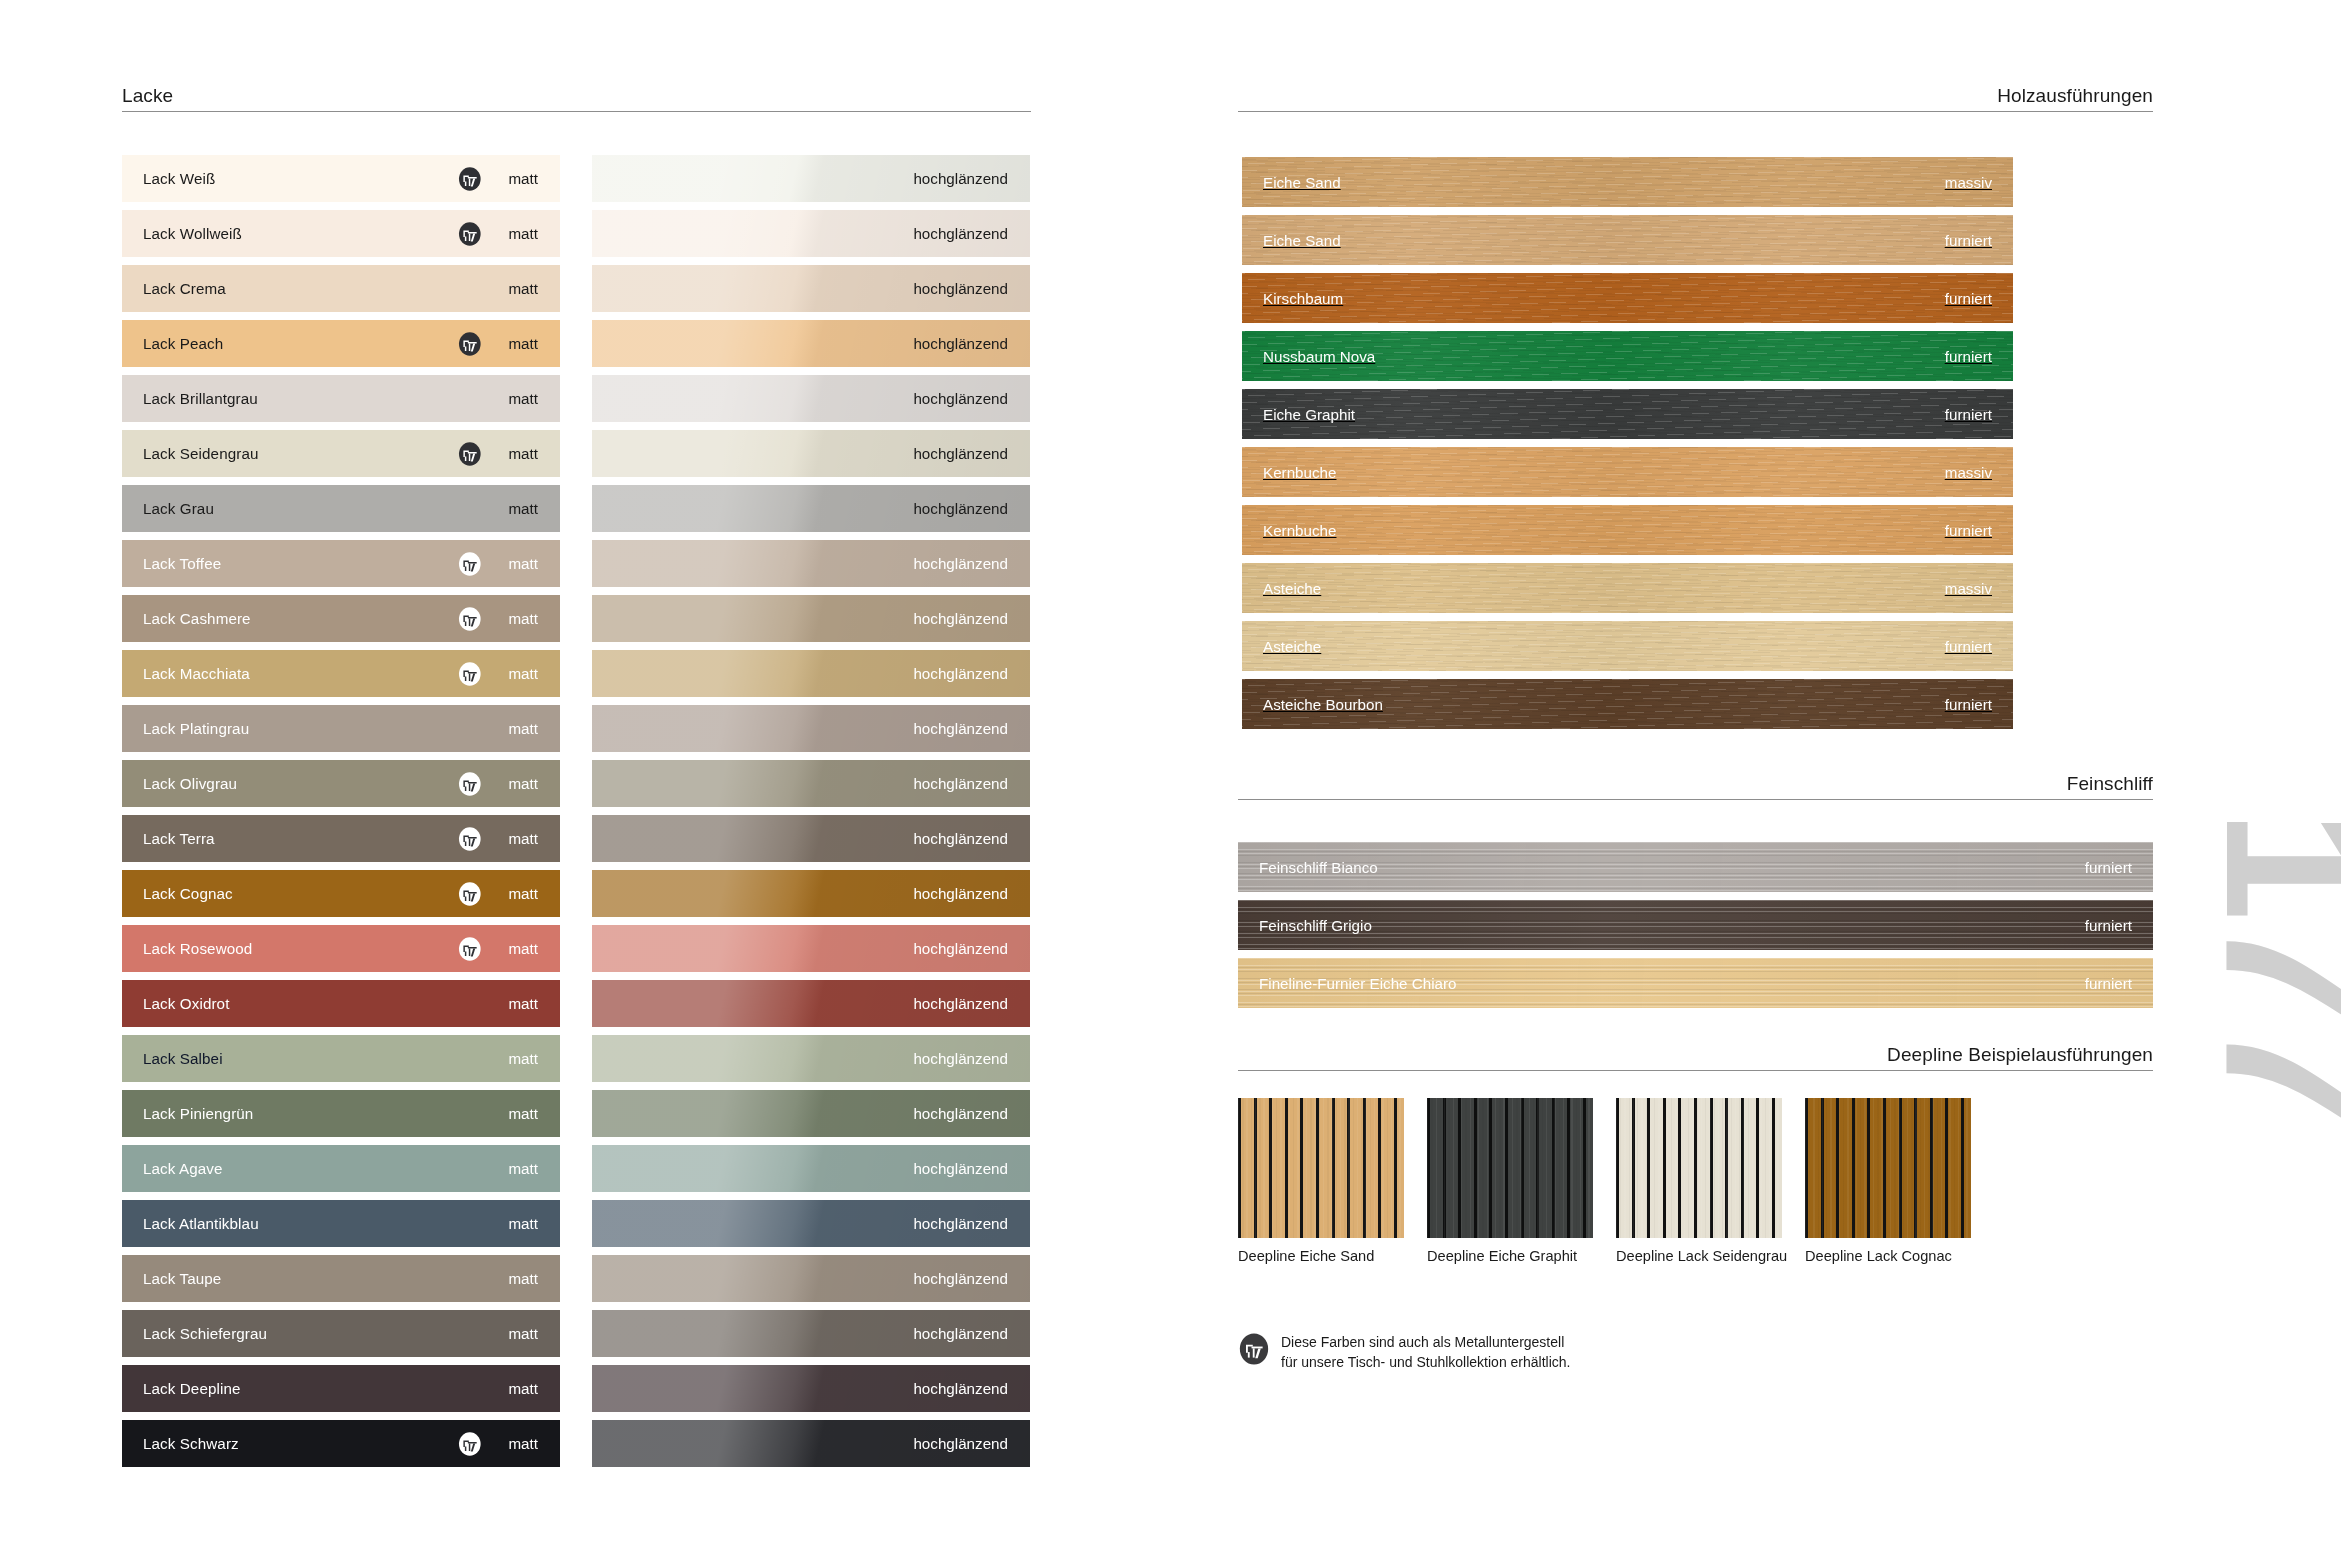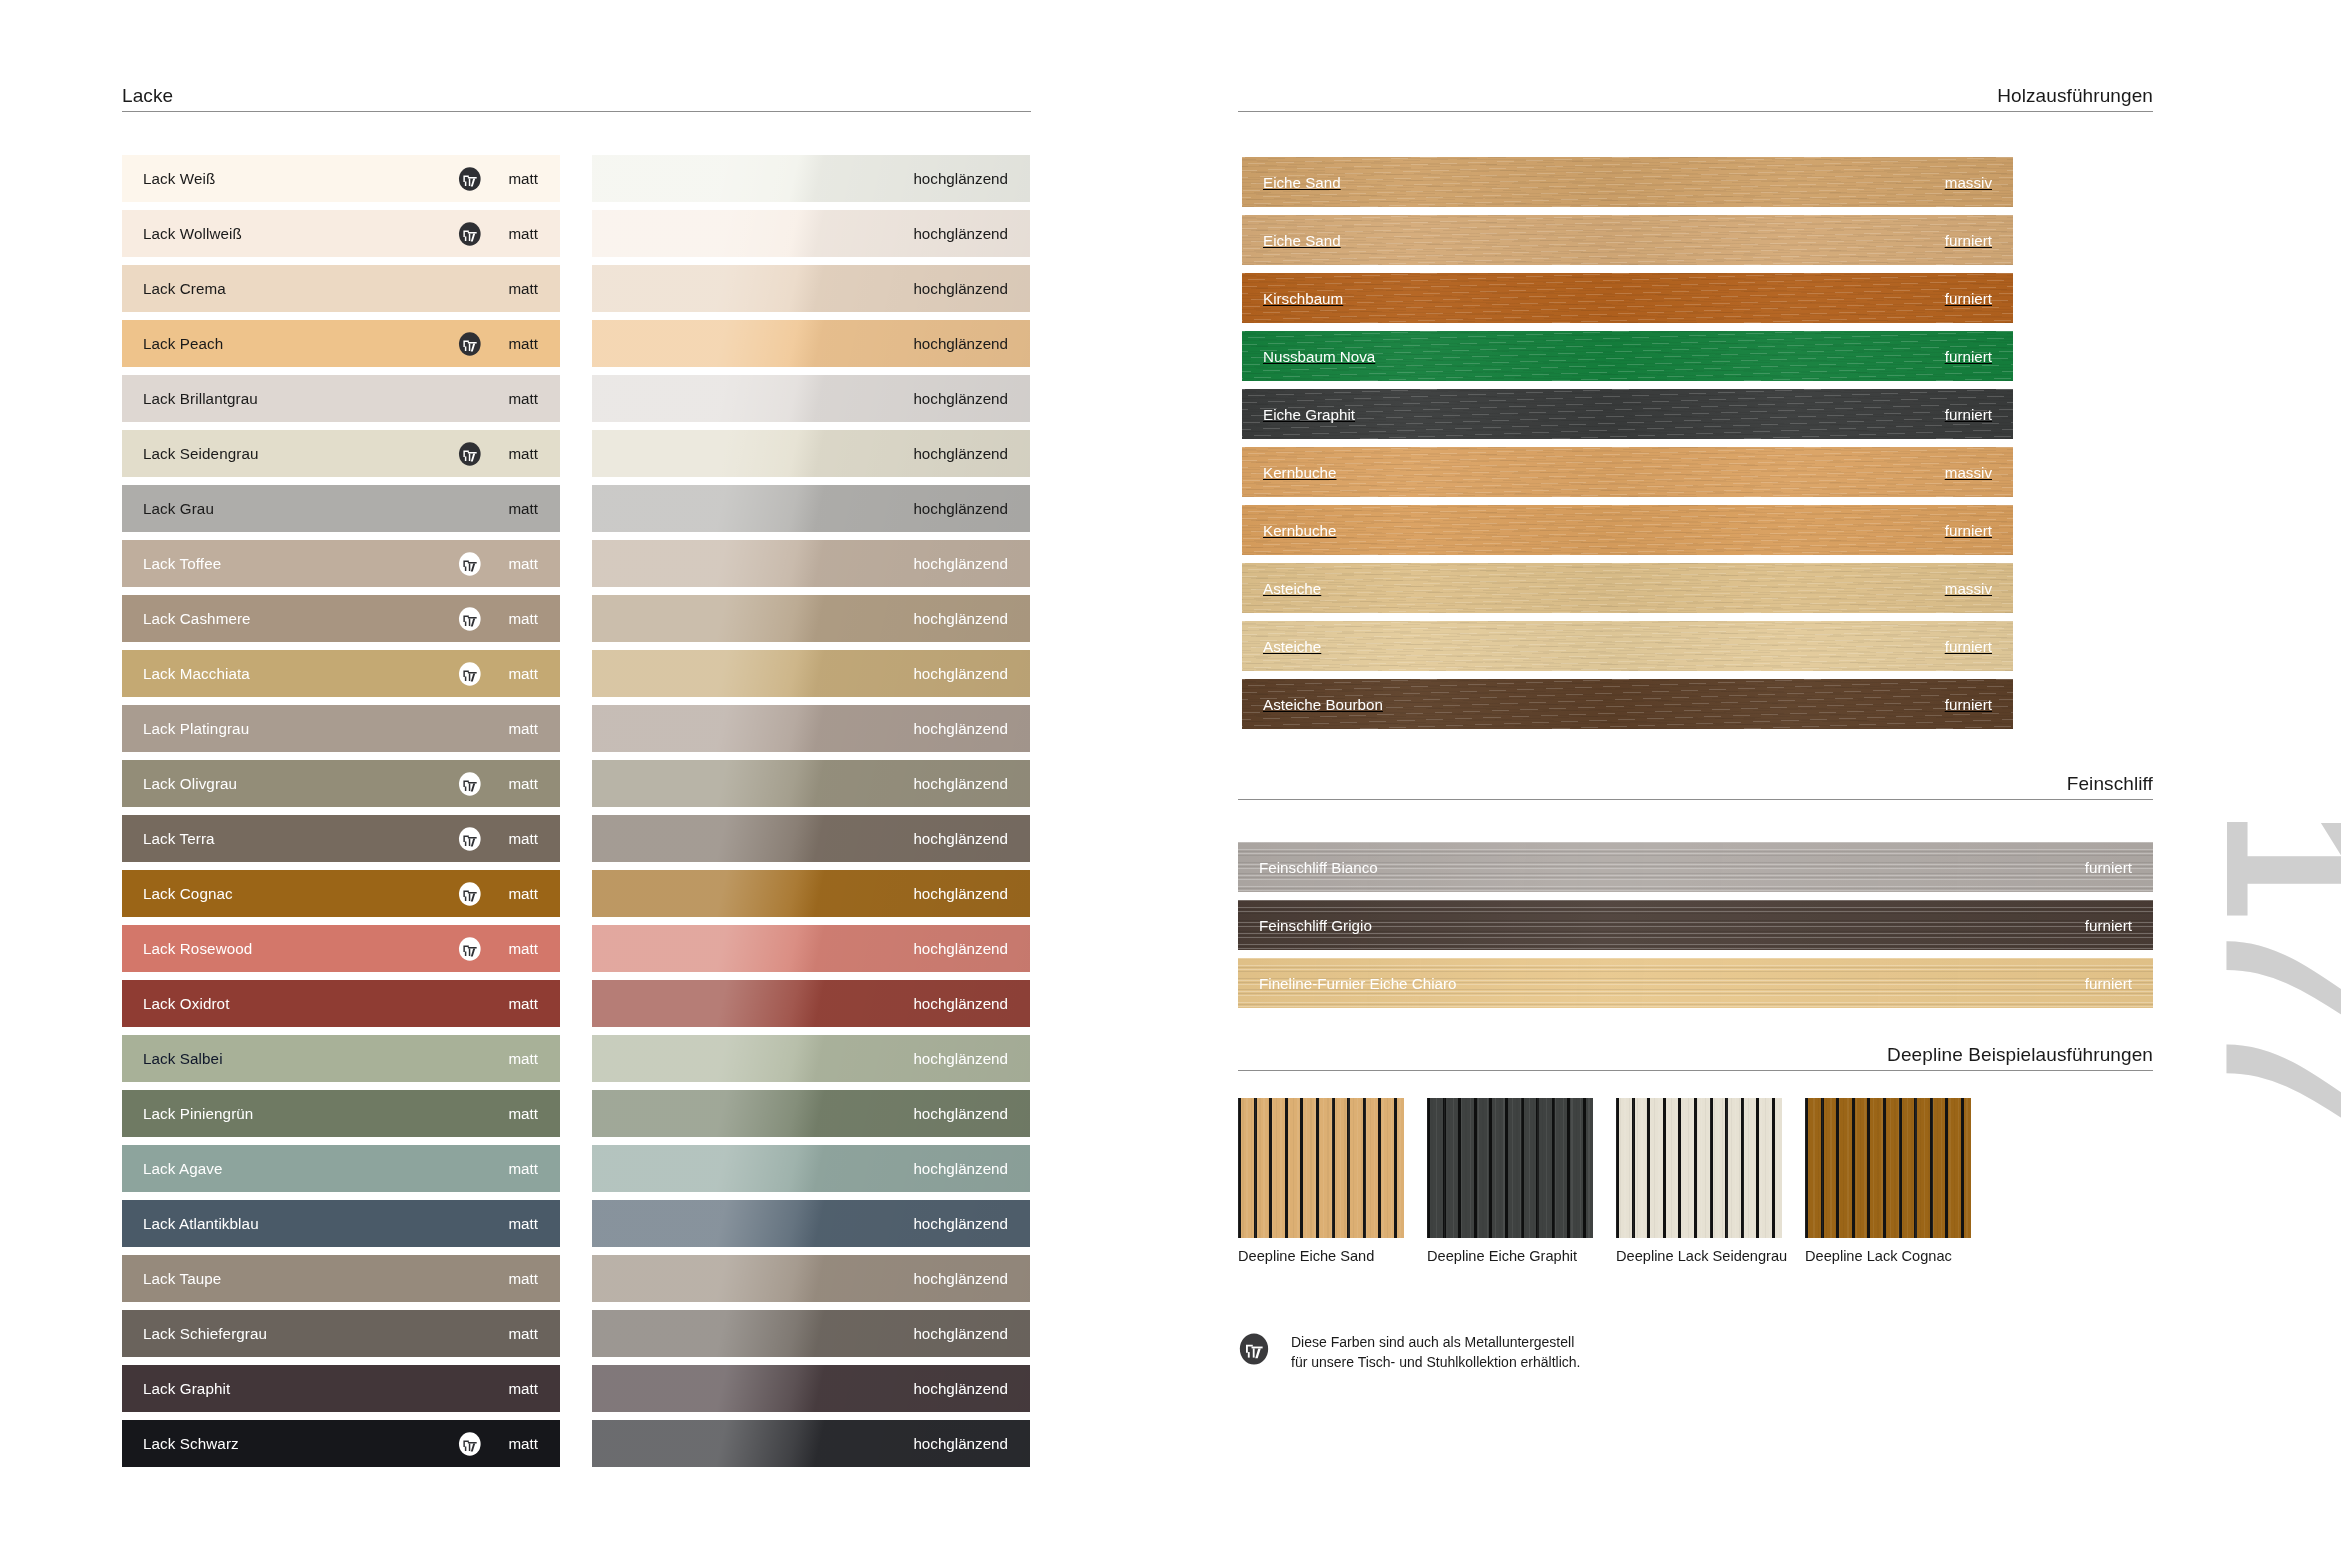--- a/index.html
+++ b/index.html
@@ -102,21 +102,21 @@
   .deep-wrap { position:absolute; left:0; top:1098px; display:flex; gap:23px; }
   .deep-item { width:166px; }
   .deep-tile { width:166px; height:140px; position:relative; overflow:hidden; }
   .deep-slats {
     position:absolute; inset:0;
     background-size:15.6px 100%;
   }
   .deep-caption { margin-top:10.4px; font-size:14.6px; color:#1a1a1a; white-space:nowrap; }
 
   
-  .footnote { position:absolute; left:0; top:1333px; display:flex; align-items:flex-start; gap:21px; }
+  .footnote { position:absolute; left:0; top:1333px; display:flex; align-items:flex-start; gap:11px; }
   .footnote-text { font-size:14px; line-height:1.42; color:#1a1a1a; }
 
   
   .pageno {
     position:absolute;
     right:-32px; top:1119px;
     font-size:201px;
     font-weight:700;
     color:#cfcfcf;
     letter-spacing:-8.5px;
@@ -461,21 +461,21 @@
             <span style="flex: 1 1 0%;"></span>
             <span class="sw-finish" style="color: rgb(255, 255, 255);">matt</span>
           </div>
           <div class="swatch-gloss" style="background: rgb(113, 106, 99);">
             <div class="gloss-sheen"></div>
             <span class="gloss-label" style="color: rgb(255, 255, 255);">hochglänzend</span>
           </div>
         </div>
         <div class="lrow">
           <div class="swatch-matt" style="background: rgb(66, 54, 57);">
-            <span class="sw-name" style="color: rgb(255, 255, 255);">Lack Graphit</span>
+            <span class="sw-name" style="color: rgb(255, 255, 255);">Lack Deepline</span>
             <span style="flex: 1 1 0%;"></span>
             <span class="sw-finish" style="color: rgb(255, 255, 255);">matt</span>
           </div>
           <div class="swatch-gloss" style="background: rgb(74, 62, 65);">
             <div class="gloss-sheen"></div>
             <span class="gloss-label" style="color: rgb(255, 255, 255);">hochglänzend</span>
           </div>
         </div>
         <div class="lrow">
           <div class="swatch-matt" style="background: rgb(22, 23, 27);">

